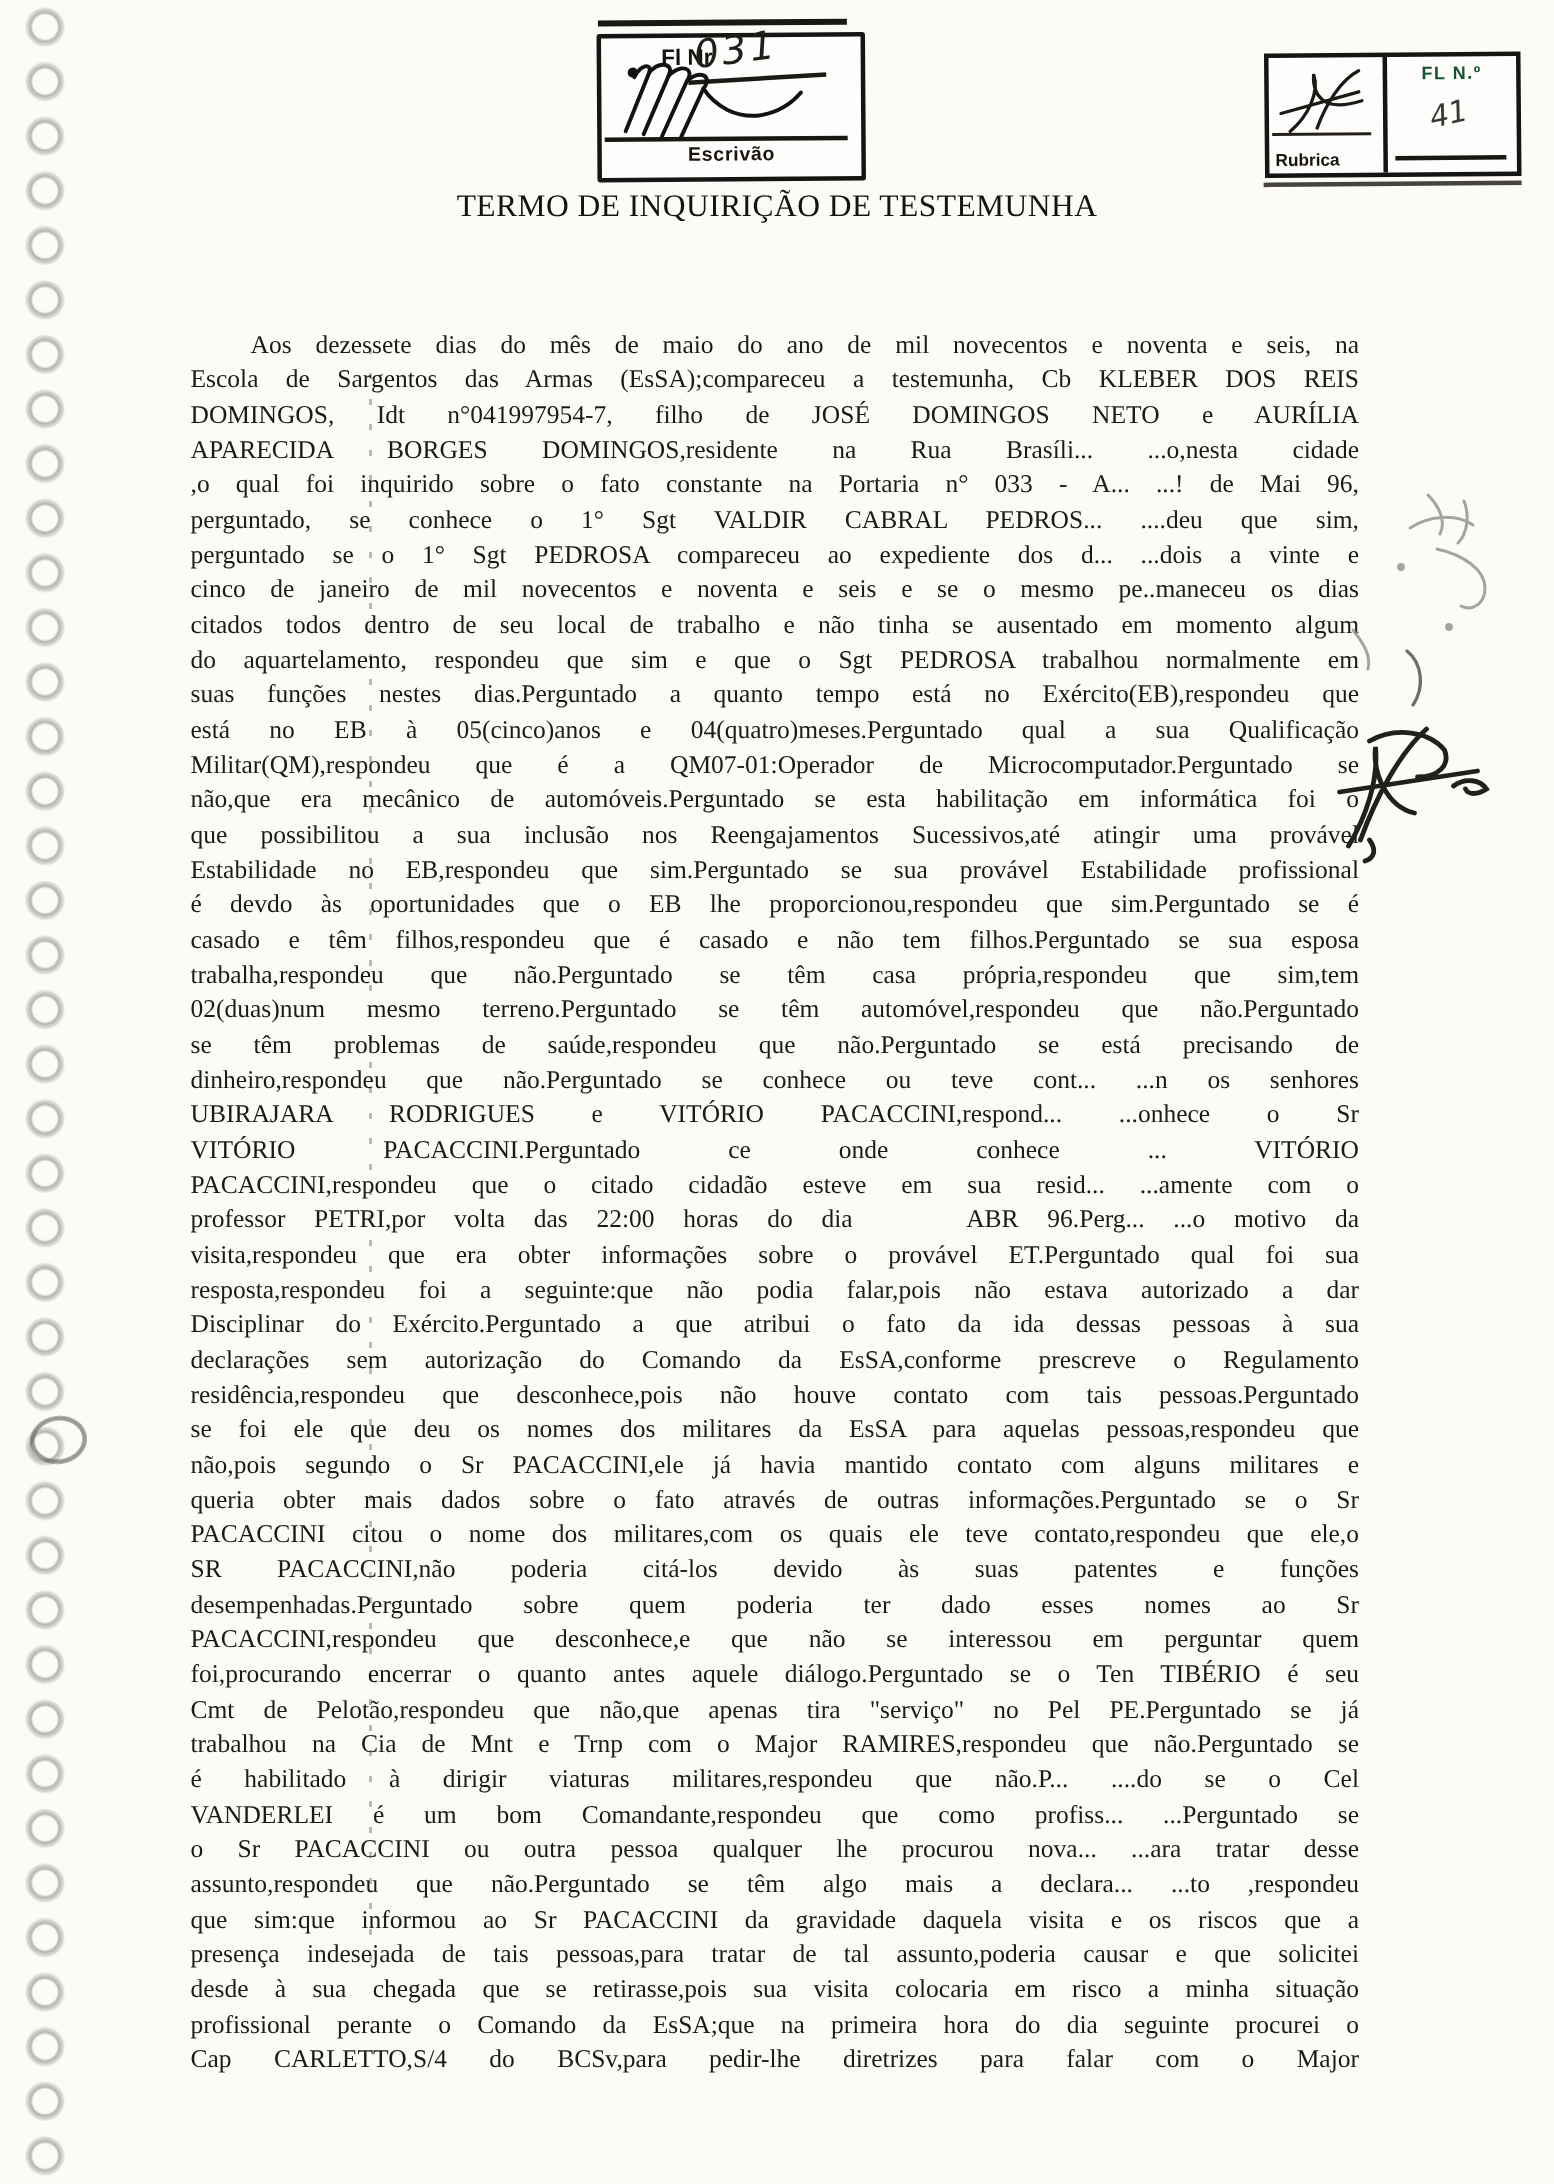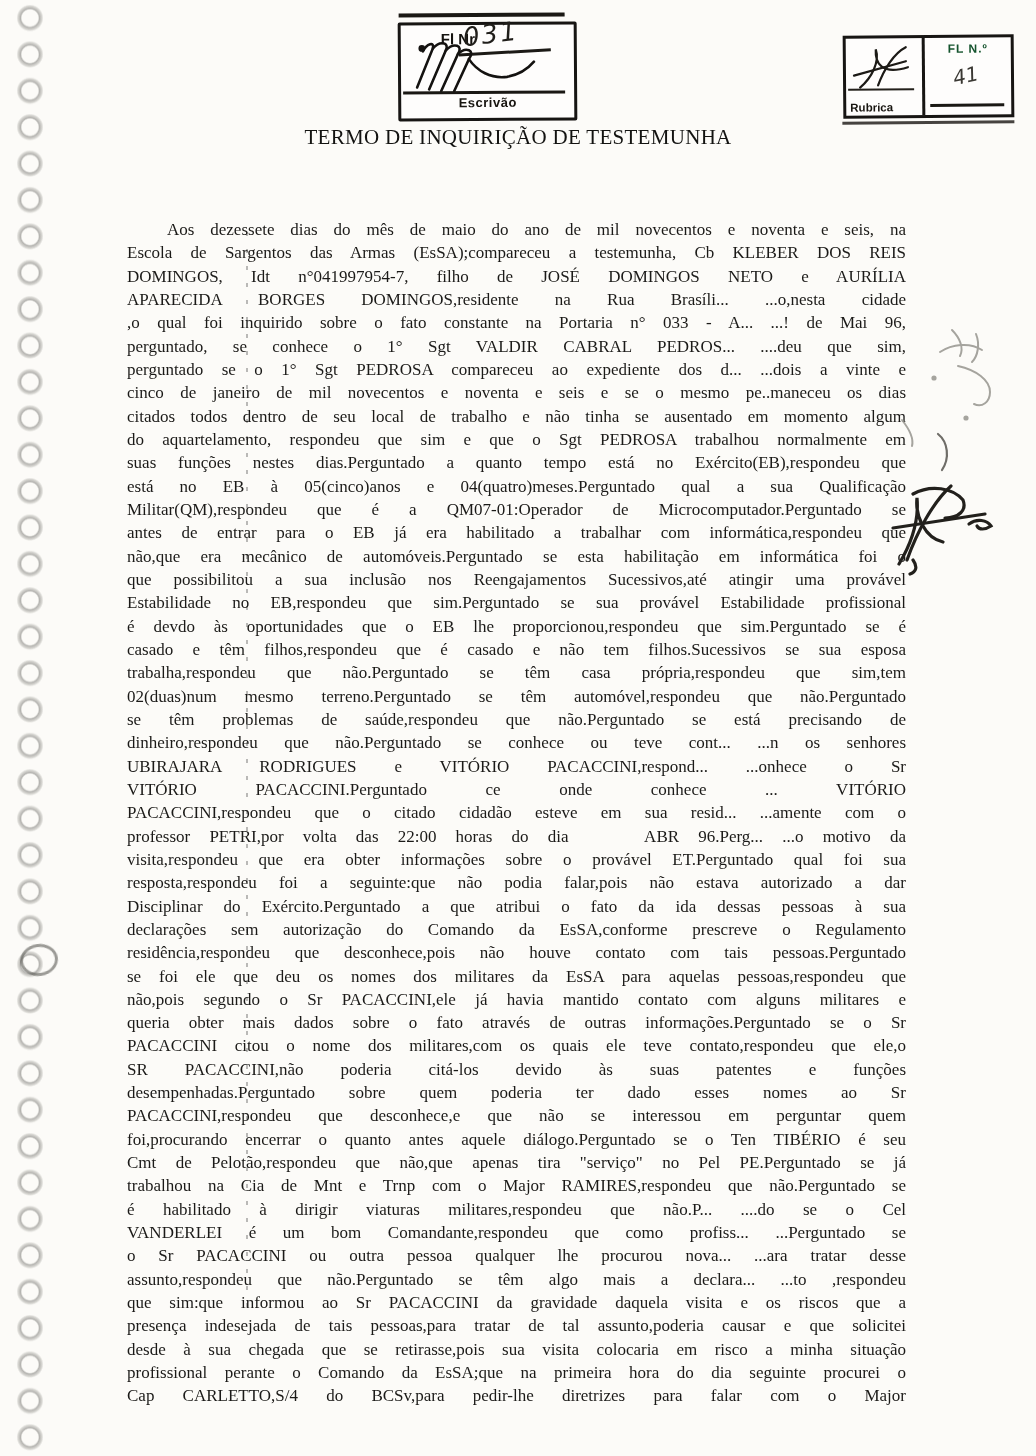--- a/index.html
+++ b/index.html
@@ -157,26 +157,25 @@
       <div class="doc-line">APARECIDA BORGES DOMINGOS,residente na Rua Brasíli... ...o,nesta cidade</div>
       <div class="doc-line">,o qual foi inquirido sobre o fato constante na Portaria n° 033 - A... ...! de Mai 96,</div>
       <div class="doc-line">perguntado, se conhece o 1° Sgt VALDIR CABRAL PEDROS... ....deu que sim,</div>
       <div class="doc-line">perguntado se o 1° Sgt PEDROSA compareceu ao expediente dos d... ...dois a vinte e</div>
       <div class="doc-line">cinco de janeiro de mil novecentos e noventa e seis e se o mesmo pe..maneceu os dias</div>
       <div class="doc-line">citados todos dentro de seu local de trabalho e não tinha se ausentado em momento algum</div>
       <div class="doc-line">do aquartelamento, respondeu que sim e que o Sgt PEDROSA trabalhou normalmente em</div>
       <div class="doc-line">suas funções nestes dias.Perguntado a quanto tempo está no Exército(EB),respondeu que</div>
       <div class="doc-line">está no EB à 05(cinco)anos e 04(quatro)meses.Perguntado qual a sua Qualificação</div>
       <div class="doc-line">Militar(QM),respondeu que é a QM07-01:Operador de Microcomputador.Perguntado se</div>
-      <div class="doc-line">antes de entrar para o EB já era habilitado a trabalhar com informática,respondeu que</div>
       <div class="doc-line">não,que era mecânico de automóveis.Perguntado se esta habilitação em informática foi o</div>
       <div class="doc-line">que possibilitou a sua inclusão nos Reengajamentos Sucessivos,até atingir uma provável</div>
       <div class="doc-line">Estabilidade no EB,respondeu que sim.Perguntado se sua provável Estabilidade profissional</div>
       <div class="doc-line">é devdo às oportunidades que o EB lhe proporcionou,respondeu que sim.Perguntado se é</div>
-      <div class="doc-line">casado e têm filhos,respondeu que é casado e não tem filhos.Sucessivos se sua esposa</div>
+      <div class="doc-line">casado e têm filhos,respondeu que é casado e não tem filhos.Perguntado se sua esposa</div>
       <div class="doc-line">trabalha,respondeu que não.Perguntado se têm casa própria,respondeu que sim,tem</div>
       <div class="doc-line">02(duas)num mesmo terreno.Perguntado se têm automóvel,respondeu que não.Perguntado</div>
       <div class="doc-line">se têm problemas de saúde,respondeu que não.Perguntado se está precisando de</div>
       <div class="doc-line">dinheiro,respondeu que não.Perguntado se conhece ou teve cont... ...n os senhores</div>
       <div class="doc-line">UBIRAJARA RODRIGUES e VITÓRIO PACACCINI,respond... ...onhece o Sr</div>
       <div class="doc-line">VITÓRIO PACACCINI.Perguntado ce onde conhece ... VITÓRIO</div>
       <div class="doc-line">PACACCINI,respondeu que o citado cidadão esteve em sua resid... ...amente com o</div>
       <div class="doc-line">professor PETRI,por volta das 22:00 horas do dia &nbsp;&nbsp; ABR 96.Perg... ...o motivo da</div>
       <div class="doc-line">visita,respondeu que era obter informações sobre o provável ET.Perguntado qual foi sua</div>
       <div class="doc-line">resposta,respondeu foi a seguinte:que não podia falar,pois não estava autorizado a dar</div>

